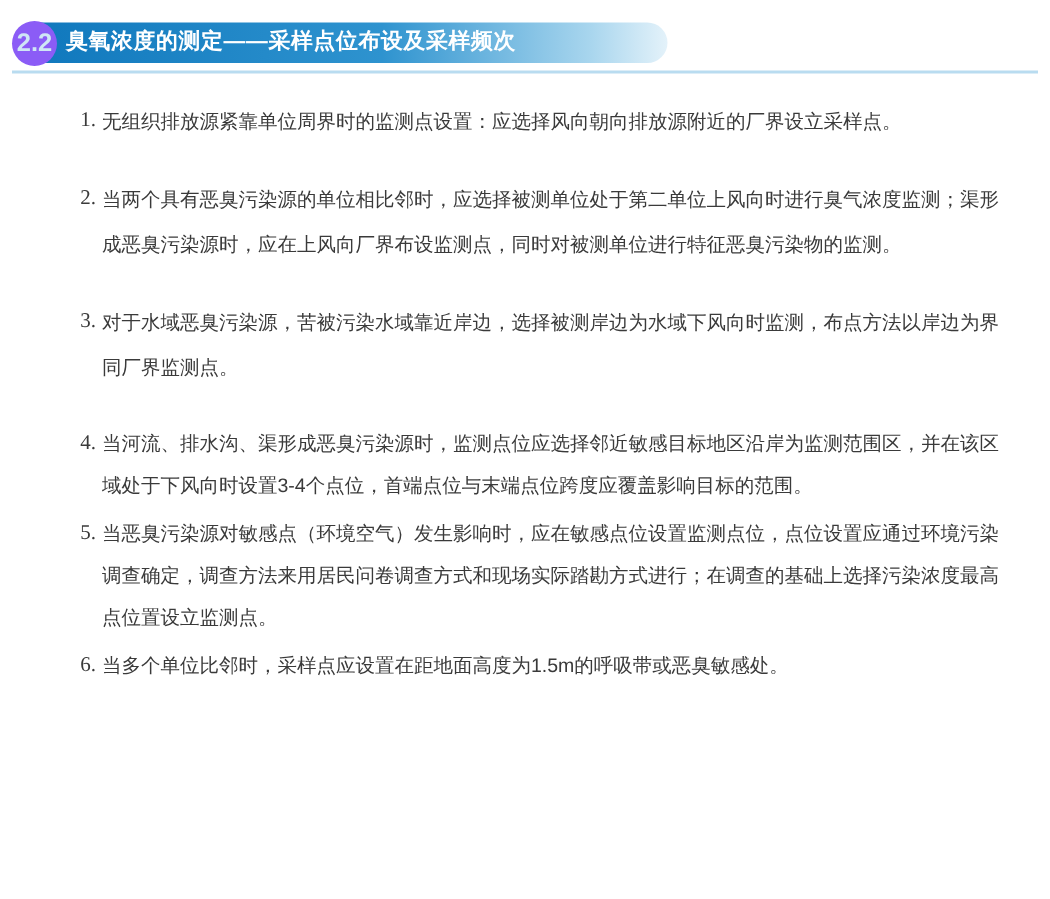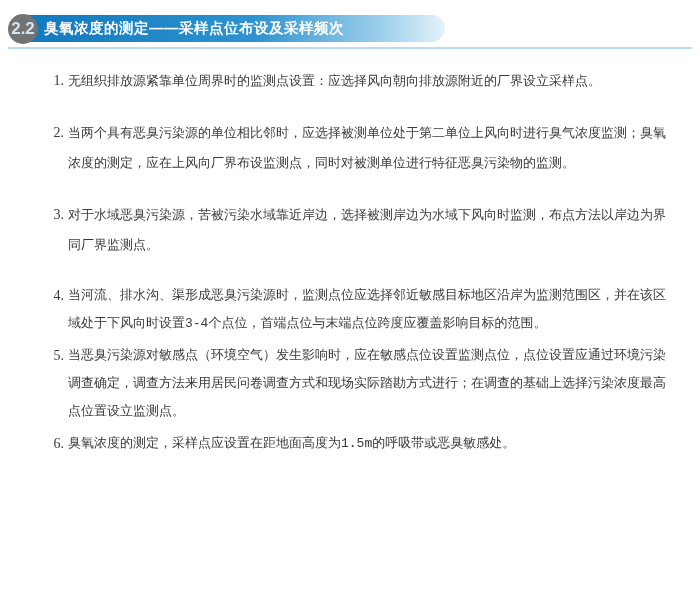--- a/index.html
+++ b/index.html
@@ -28,21 +28,21 @@
     display: flex;
     align-items: center;
   }
   .header-badge {
     position: absolute;
     left: 8px;
     top: 4px;
     width: 30px;
     height: 30px;
     border-radius: 50%;
-    background: #737373;
+    background: #8b5cf6;
     color: #cfe6f5;
     font-size: 17px;
     font-weight: bold;
     display: flex;
     align-items: center;
     justify-content: center;
     z-index: 3;
     font-family: "Liberation Sans", sans-serif;
   }
   .header-bar {
@@ -111,21 +111,20 @@
     text-align: right;
     color: #3a3a3a;
     font-size: 14px;
     line-height: 30px;
     font-family: "Liberation Serif", serif;
   }
   
   ol.items > li.dense {
     line-height: 28px;
     margin-bottom: 4px;
-    font-family: Liberation Mono, monospace;
   }
   ol.items > li.dense::before {
     line-height: 28px;
   }
   ol.items > li.gap-lg {
     margin-bottom: 22px;
   }
 </style>
 </head>
 <body>
@@ -135,20 +134,20 @@
   <div class="header">
     <div class="header-bar"></div>
     <div class="header-badge">2.2</div>
     <div class="header-title">臭氧浓度的测定——采样点位布设及采样频次</div>
     <div class="header-underline"></div>
   </div>
 
 
   <ol class="items">
     <li class="gap-lg">无组织排放源紧靠单位周界时的监测点设置：应选择风向朝向排放源附近的厂界设立采样点。</li>
-    <li class="gap-lg">当两个具有恶臭污染源的单位相比邻时，应选择被测单位处于第二单位上风向时进行臭气浓度监测；臭氧浓度的测定，应在上风向厂界布设监测点，同时对被测单位进行特征恶臭污染物的监测。</li>
+    <li class="gap-lg">当两个具有恶臭污染源的单位相比邻时，应选择被测单位处于第二单位上风向时进行臭气浓度监测；渠形成恶臭污染源时，应在上风向厂界布设监测点，同时对被测单位进行特征恶臭污染物的监测。</li>
     <li class="gap-lg">对于水域恶臭污染源，苦被污染水域靠近岸边，选择被测岸边为水域下风向时监测，布点方法以岸边为界同厂界监测点。</li>
     <li class="dense">当河流、排水沟、渠形成恶臭污染源时，监测点位应选择邻近敏感目标地区沿岸为监测范围区，并在该区域处于下风向时设置3-4个点位，首端点位与末端点位跨度应覆盖影响目标的范围。</li>
     <li class="dense">当恶臭污染源对敏感点（环境空气）发生影响时，应在敏感点位设置监测点位，点位设置应通过环境污染调查确定，调查方法来用居民问卷调查方式和现场实际踏勘方式进行；在调查的基础上选择污染浓度最高点位置设立监测点。</li>
-    <li class="dense">臭氧浓度的测定，采样点应设置在距地面高度为1.5m的呼吸带或恶臭敏感处。</li>
+    <li class="dense">当多个单位比邻时，采样点应设置在距地面高度为1.5m的呼吸带或恶臭敏感处。</li>
   </ol>
 
 </div>
 
 </body></html>

